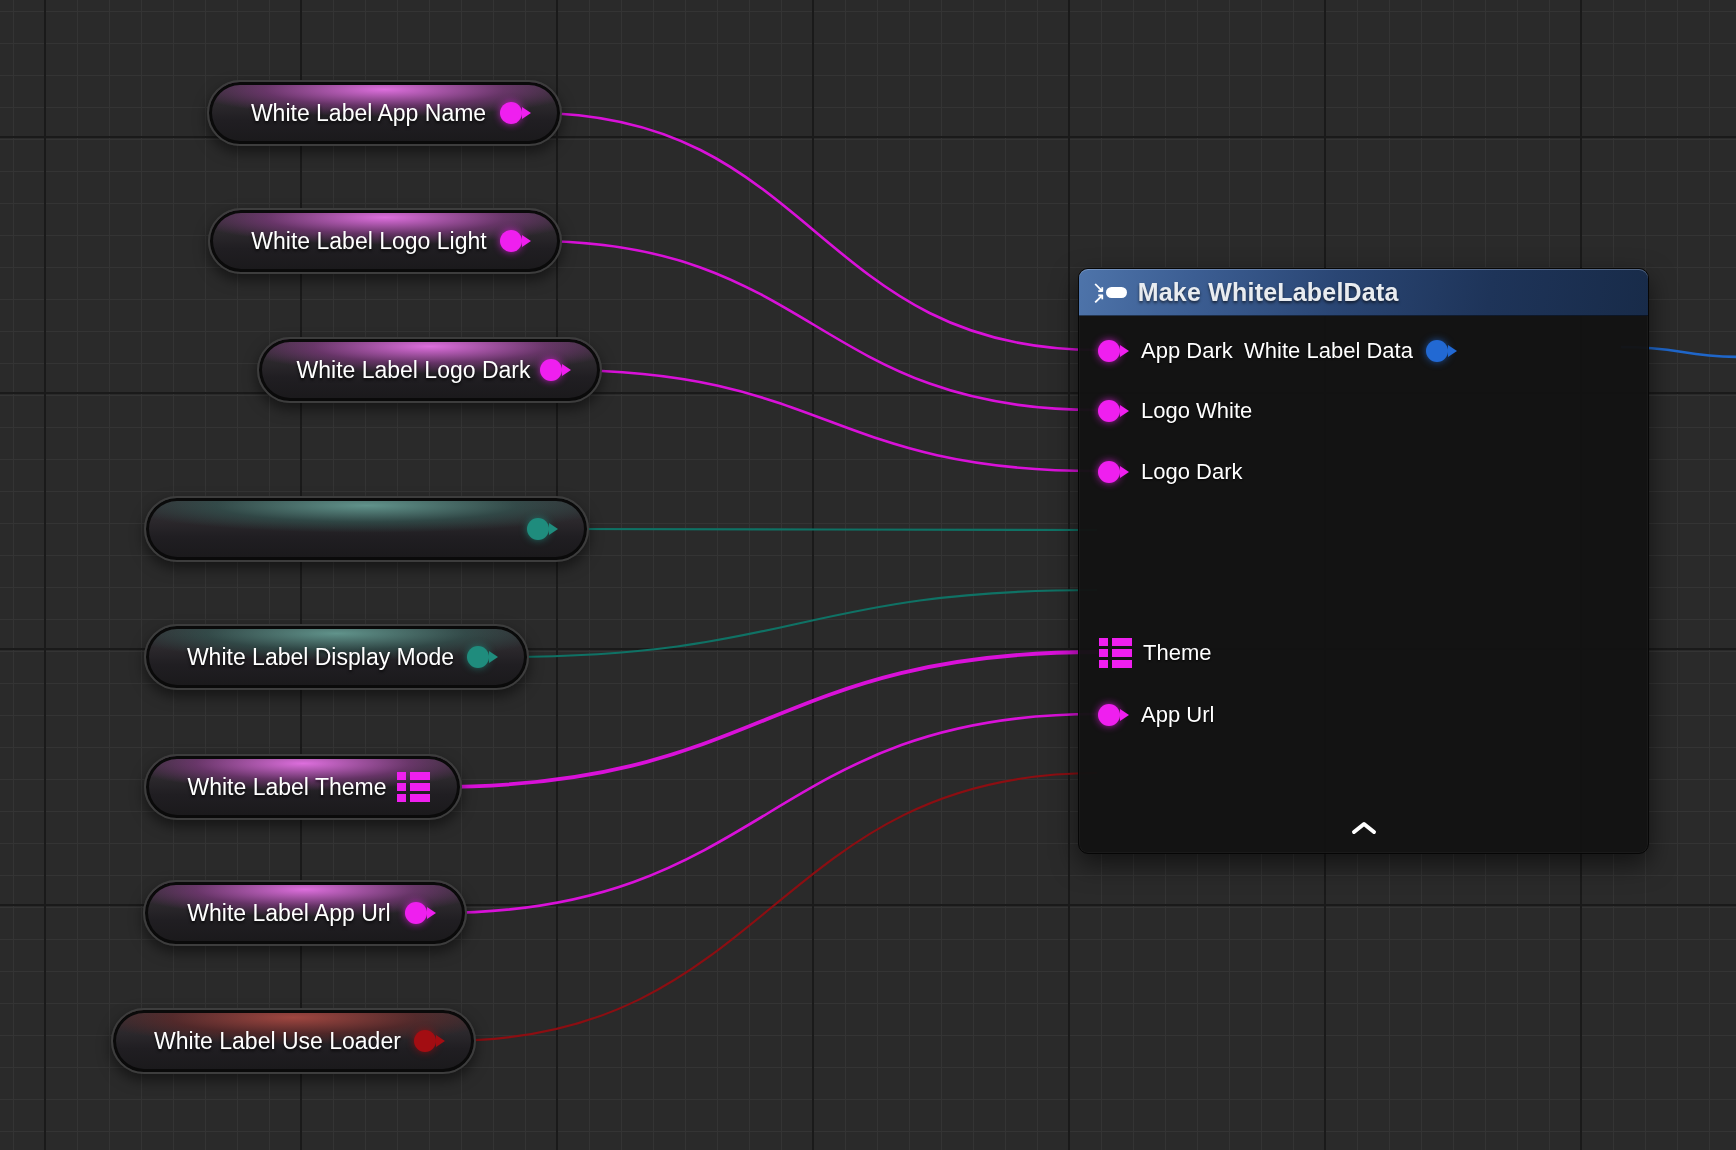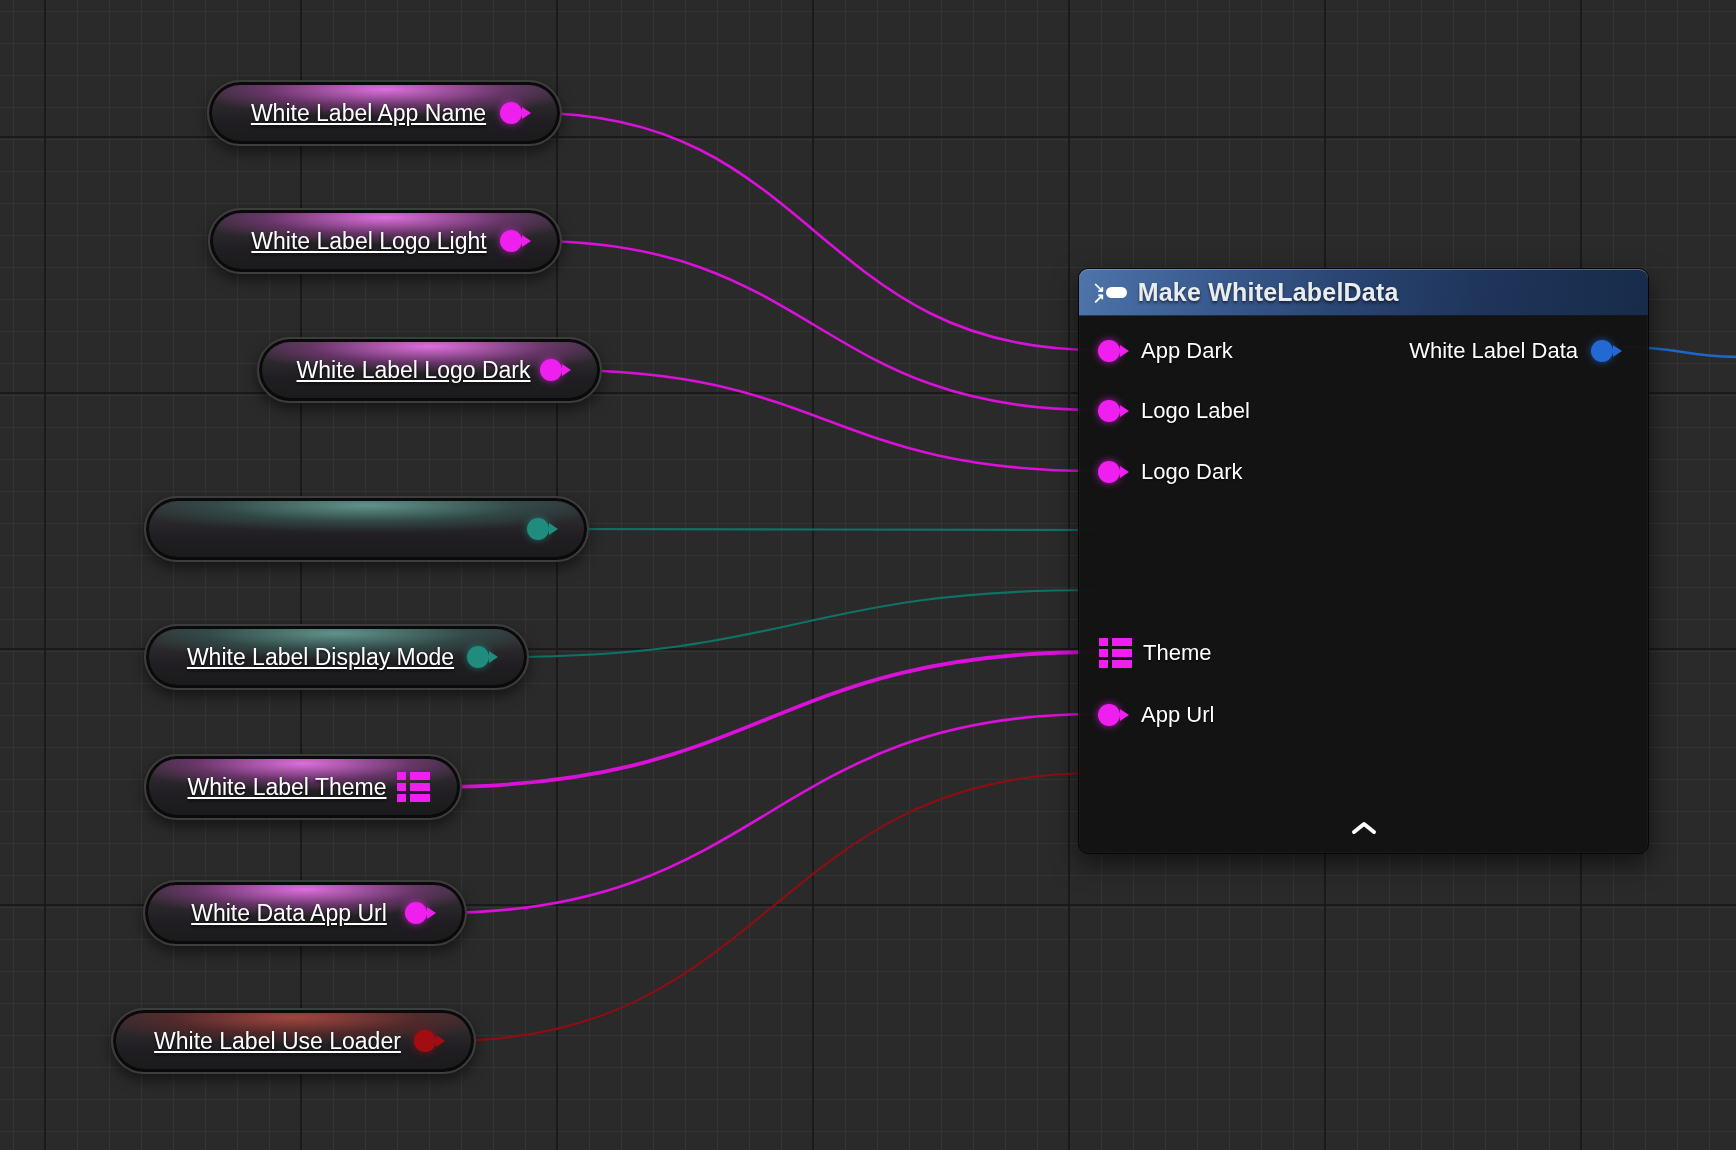--- a/index.html
+++ b/index.html
@@ -25,21 +25,21 @@
     padding:0 58px 0 26px;
     border:2px solid #3d3d3d;
     box-shadow:inset 0 0 0 3px #0a0a0a,0 6px 14px rgba(0,0,0,.5);
     background:
       radial-gradient(ellipse 74% 58% at 50% 12%,var(--glow-hi) 0%,var(--glow-mid) 46%,rgba(30,28,30,0) 76%),
       linear-gradient(180deg,#363237 0%,#2a272b 40%,#201e22 62%,#1a191b 100%);
   }
   .glow-pink{--glow-hi:rgba(230,114,230,.95);--glow-mid:rgba(158,62,158,.5);}
   .glow-teal{--glow-hi:rgba(108,172,161,.8);--glow-mid:rgba(52,106,98,.45);}
   .glow-red{--glow-hi:rgba(178,74,66,.85);--glow-mid:rgba(116,38,36,.5);}
-  .plabel{font-size:23px;color:#fff;white-space:nowrap;text-shadow:0 2px 3px rgba(0,0,0,.75);text-decoration:underline;}
+  .plabel{font-size:23px;color:#fff;white-space:nowrap;text-shadow:0 2px 3px rgba(0,0,0,.75);}
 
   
   .pin{position:relative;flex:none;width:22px;height:22px;border-radius:50%;
        background:var(--c,#888);box-shadow:0 0 9px -1px var(--c,#888);}
   .pin::after{content:"";position:absolute;left:22px;top:50%;transform:translateY(-50%);
        border-left:9px solid var(--c,#888);border-top:6.5px solid transparent;border-bottom:6.5px solid transparent;}
   .pin--struct{width:33px;height:30px;border-radius:0;background-color:transparent;box-shadow:none;
        background-image:linear-gradient(var(--c),var(--c)),linear-gradient(var(--c),var(--c)),
          linear-gradient(var(--c),var(--c)),linear-gradient(var(--c),var(--c)),
          linear-gradient(var(--c),var(--c)),linear-gradient(var(--c),var(--c));
@@ -65,21 +65,21 @@
   .mtitle{font-size:25px;font-weight:700;color:#e9ecf0;letter-spacing:.2px;text-shadow:0 2px 3px rgba(0,0,0,.6);white-space:nowrap;}
   .mkicon{display:flex;align-items:center;flex:none;}
   .mkicon .arrs{display:flex;flex-direction:column;color:#fff;font-size:14px;line-height:11px;font-weight:700;}
   .mkicon .arrs i{font-style:normal;}
   .mkicon .cap{width:21px;height:11px;border-radius:6px;background:#fff;margin-left:1px;}
   .mrow{position:absolute;left:0;width:100%;height:34px;box-sizing:border-box;
         display:flex;align-items:center;padding-left:19px;}
   .mrow .pin{margin-right:21px;}
   .mrow .pin--struct{margin-left:1px;margin-right:11px;}
   .mlabel{font-size:22px;color:#fff;white-space:nowrap;text-shadow:0 1px 2px rgba(0,0,0,.9);}
-  .mrow--out{justify-content:flex-end;padding-right:35px;padding-left:0;}
+  .mrow--out{justify-content:center;padding-right:35px;padding-left:0;}
   .mrow--out .mlabel{margin-right:13px;}
   .mrow--out .pin{margin-right:0;}
   .collapse{position:absolute;left:50%;transform:translateX(-50%);width:46px;height:22px;
         background:transparent;border:0;padding:0;display:flex;align-items:center;justify-content:center;cursor:pointer;}
 </style>
 </head>
 <body>
 
 <svg id="wires" width="1736" height="1150">
     <path d="M 533 113 C 815 113, 815 350, 1097 350" stroke="#d911d9" stroke-width="2.6"></path>
@@ -110,21 +110,21 @@
 </div>
 <div class="pill glow-teal" style="left:144px;top:624px;width:385px">
   <span class="plabel">White Label Display Mode</span>
   <span class="pin" style="--c: #1f8c7d;"></span>
 </div>
 <div class="pill glow-pink" style="left:144px;top:754px;width:318px">
   <span class="plabel">White Label Theme</span>
   <span class="pin pin--struct" style="--c: #ef1fef;"></span>
 </div>
 <div class="pill glow-pink" style="left:143px;top:880px;width:324px">
-  <span class="plabel">White Data App Url</span>
+  <span class="plabel">White Label App Url</span>
   <span class="pin" style="--c: #ef1fef;"></span>
 </div>
 <div class="pill glow-red" style="left:111px;top:1008px;width:365px">
   <span class="plabel">White Label Use Loader</span>
   <span class="pin" style="--c: #a30d12;"></span>
 </div>
 
 <div class="mnode" style="left:1078px;top:268px;width:569px;height:584px">
   <div class="mheader">
     <span class="mkicon">
@@ -136,21 +136,21 @@
     </span>
     <span class="mtitle">Make WhiteLabelData</span>
   </div>
 
   <div class="mrow" style="top:65px">
     <span class="pin" style="--c: #ef1fef;"></span>
     <span class="mlabel">App Dark</span>
   </div>
   <div class="mrow" style="top:125px">
     <span class="pin" style="--c: #ef1fef;"></span>
-    <span class="mlabel">Logo Label</span>
+    <span class="mlabel">Logo White</span>
   </div>
   <div class="mrow" style="top:186px">
     <span class="pin" style="--c: #ef1fef;"></span>
     <span class="mlabel">Logo Dark</span>
   </div>
   <div class="mrow" style="top:367px">
     <span class="pin pin--struct" style="--c: #ef1fef;"></span>
     <span class="mlabel">Theme</span>
   </div>
   <div class="mrow" style="top:429px">

